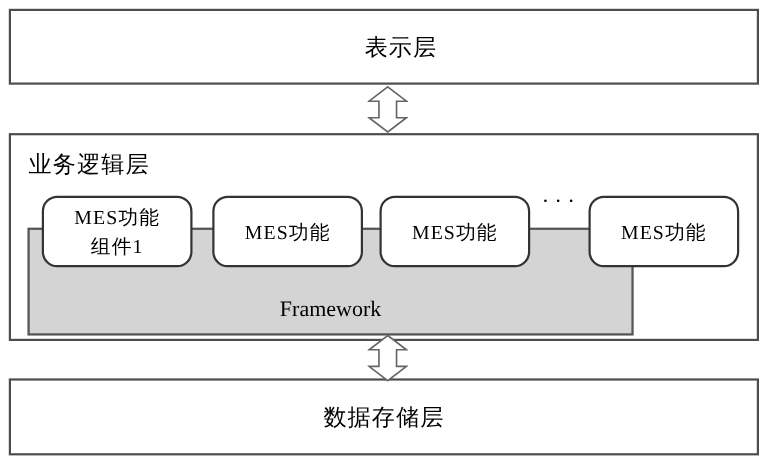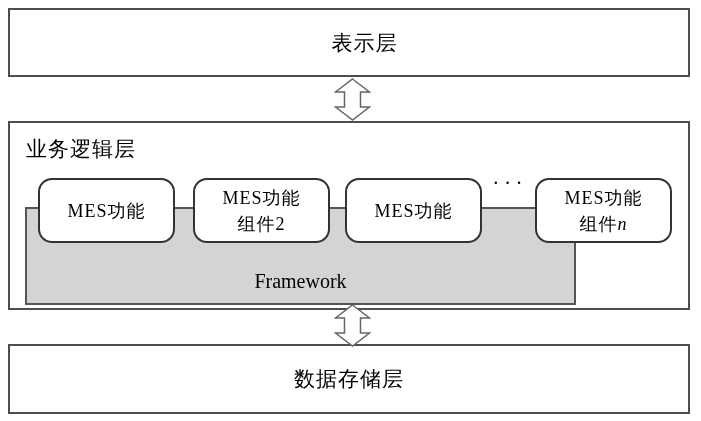--- a/index.html
+++ b/index.html
@@ -124,36 +124,35 @@
   <div class="layer-box" id="business-layer">
     <span class="layer-label">业务逻辑层</span>
   </div>
 
   <div class="framework-box">
     <span class="framework-label">Framework</span>
   </div>
 
   <div class="mes-box" id="mes-box-1">
     <span>MES功能</span>
+    <span><span>组件1</span><span class="mes-suffix"></span></span>
   </div>
 
   <div class="mes-box" id="mes-box-2">
     <span>MES功能</span>
-    <span><span>组件2</span><span class="mes-suffix"></span></span>
   </div>
 
   <div class="mes-box" id="mes-box-3">
     <span>MES功能</span>
   </div>
 
   <div class="dots">···</div>
 
   <div class="mes-box" id="mes-box-n">
     <span>MES功能</span>
-    <span><span>组件</span><span class="mes-suffix">n</span></span>
   </div>
 
   <svg class="updown-arrow" id="arrow-bottom" viewBox="0 0 37 43">
     <polygon points="18.5,1 35.5,14 26.5,14 26.5,29 35.5,29 18.5,42 1.5,29 10.5,29 10.5,14 1.5,14" fill="#ffffff" stroke="#666666" stroke-width="1.5"></polygon>
   </svg>
 
   <div class="layer-box" id="data-layer">
     <span class="layer-label">数据存储层</span>
   </div>
 

